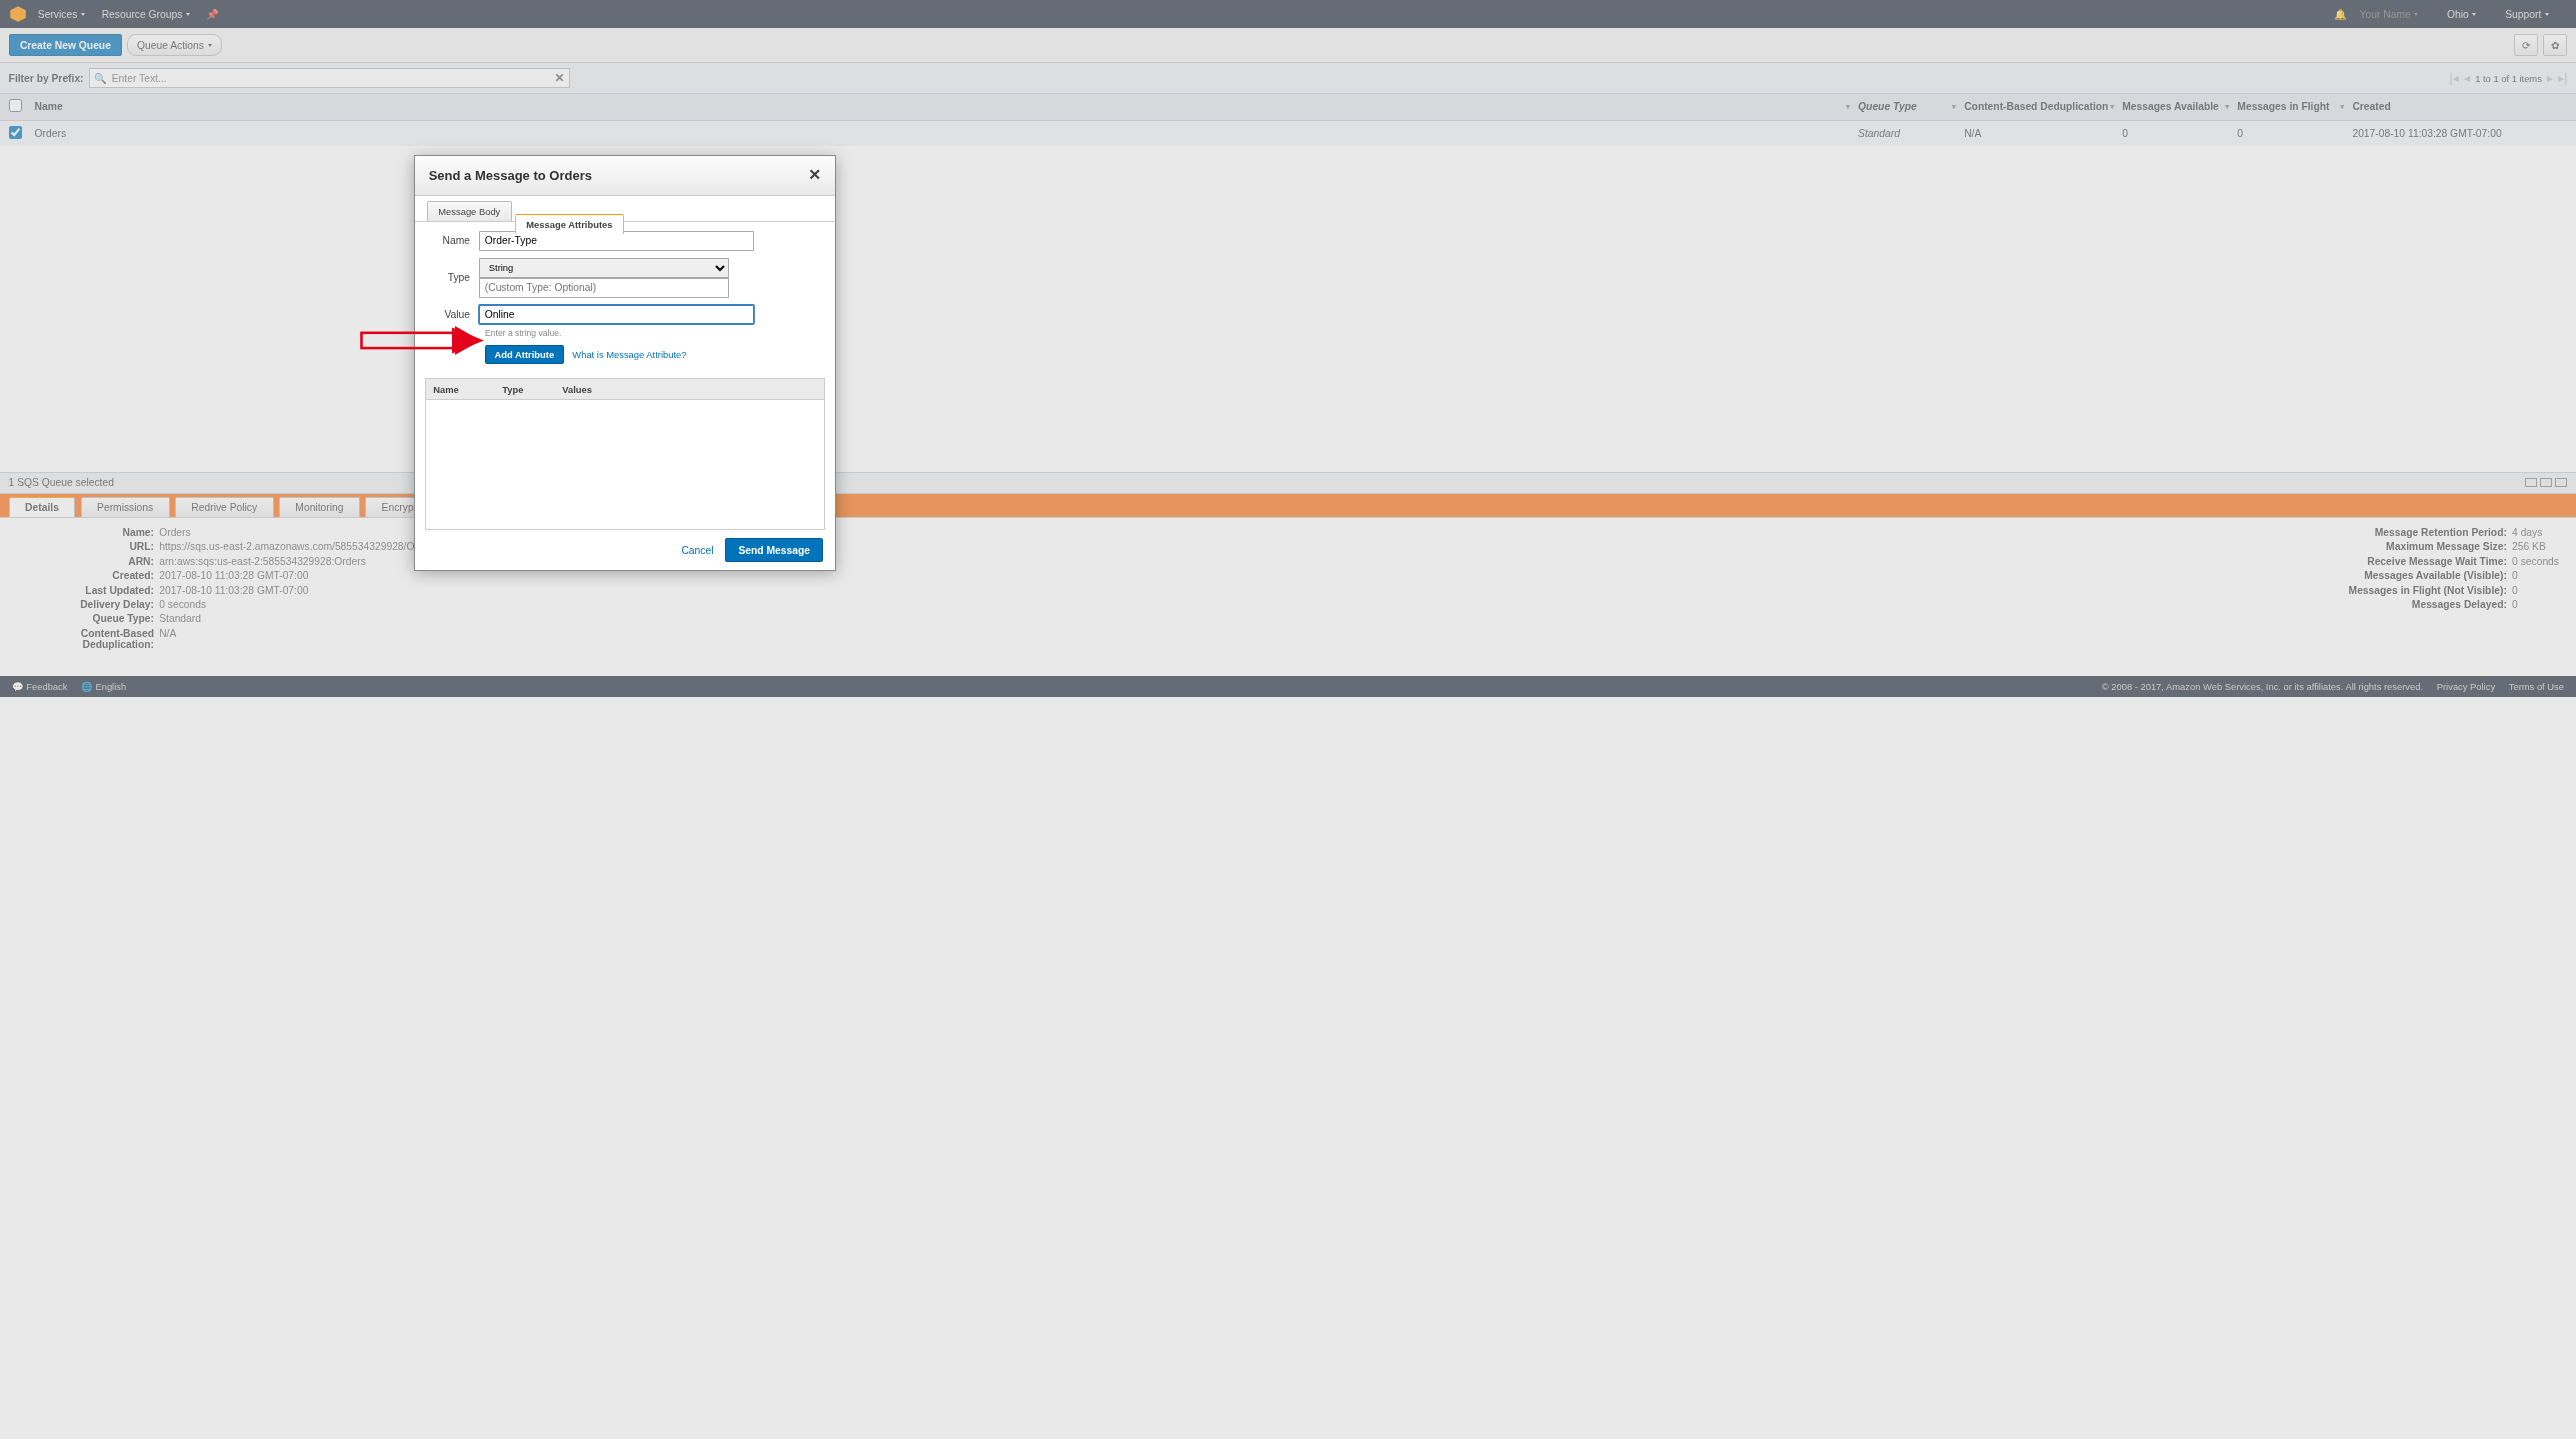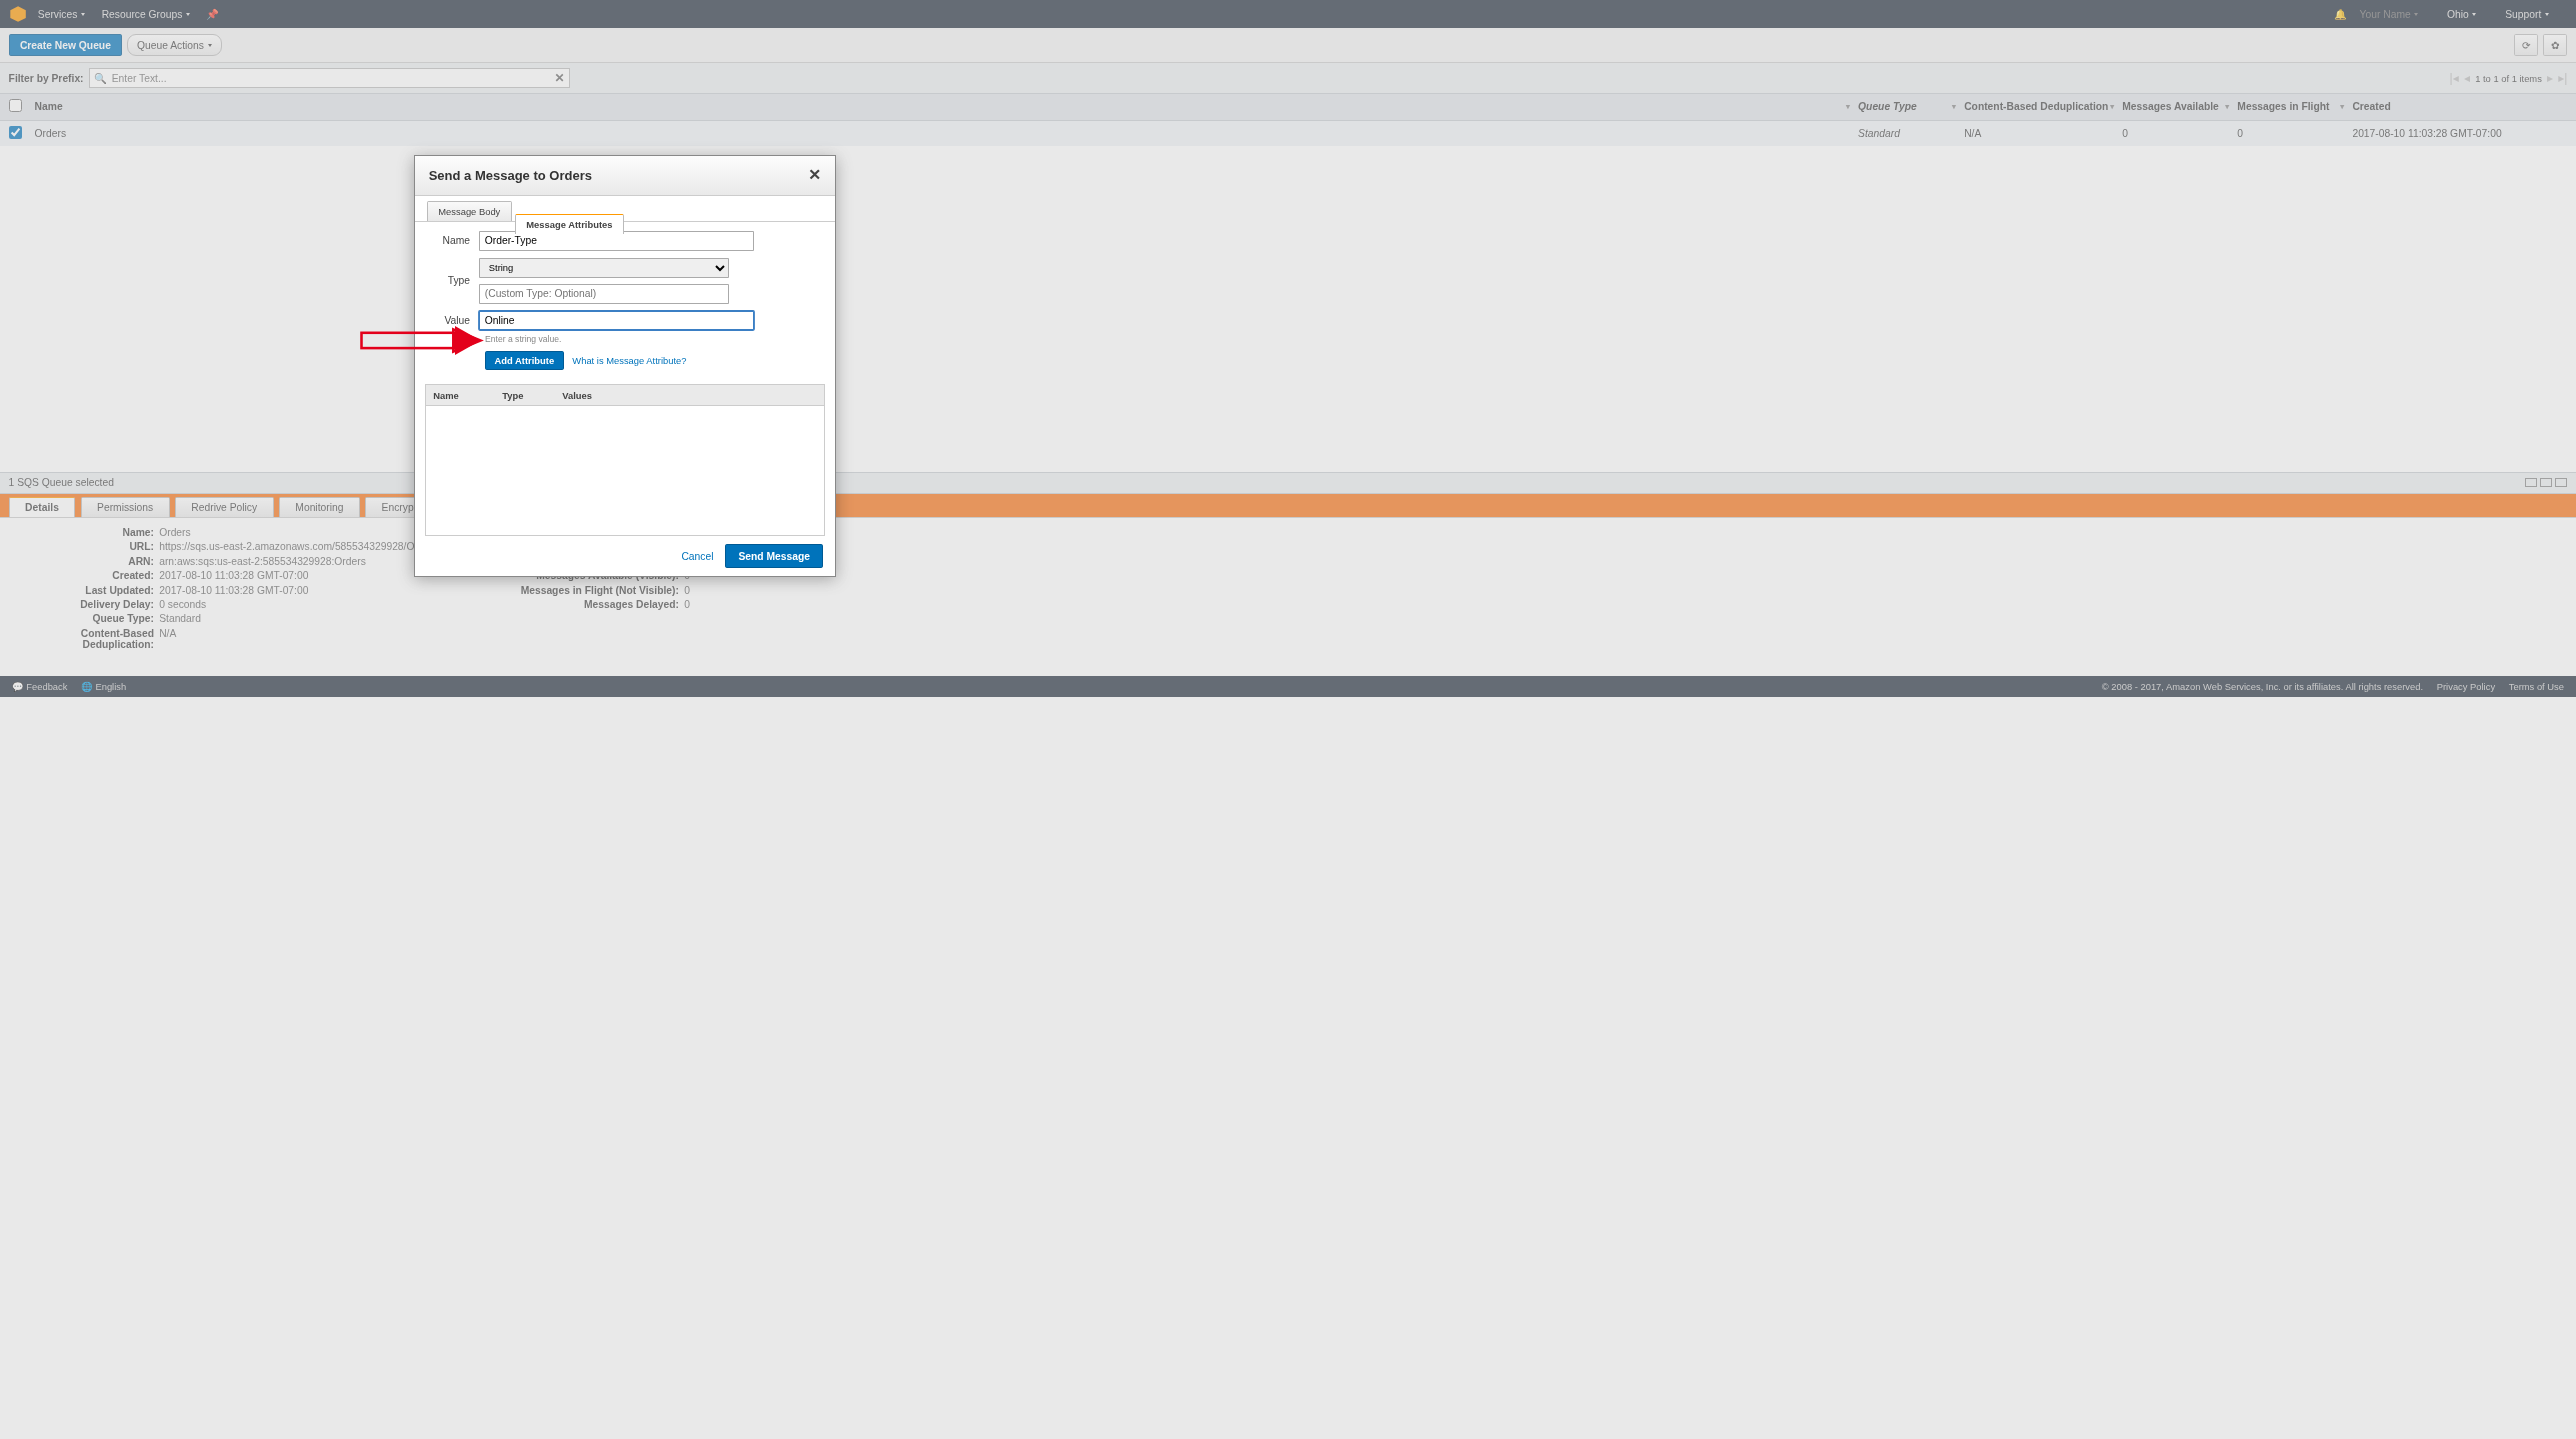--- a/index.html
+++ b/index.html
@@ -54,21 +54,21 @@
 .selbar .spacer{flex:1;}
 .selbar .winicons { display:flex; gap:3.4px; }
 .selbar .winicons div{ width:12px;height:8.6px;border:0.9px solid #888;cursor:pointer;}
 
 
 .dtabs { background:#f97316; border-bottom:0.9px solid #ccc; display:flex; gap:5.2px; padding:3.4px 8.6px 0 8.6px; }
 .dtab { background: linear-gradient(#fff,#eaeaea); border:0.9px solid #bbb; border-bottom:none; border-radius:1.7px 1.7px 0 0; padding:4.3px 15.5px; font-size:10.3px; cursor:pointer; color:#444;}
 .dtab.active { background:#fff; border-top:1.7px solid #f90; font-weight:bold;}
 
 
-.dpanel { padding: 8.6px 17px 26px 17px; background:#fff; display:flex; gap:52px; }
+.dpanel { padding: 8.6px 17px 26px 17px; background:#fff; display:flex; gap:52px;justify-content:space-between; }
 .dcol { display:grid; grid-template-columns: 137px auto; row-gap:3.4px; column-gap:5.2px; align-content:start;}
 .dcol .lbl { text-align:right; font-weight:bold; color:#444; font-size:10.3px;}
 .dcol .val { color:#666; font-size:10.3px;}
 .dcol2 { display:grid; grid-template-columns: 189px auto; row-gap:3.4px; column-gap:5.2px; align-content:start;}
 .dcol2 .lbl { text-align:right; font-weight:bold; color:#444; font-size:10.3px;}
 .dcol2 .val { color:#666; font-size:10.3px;}
 
 
 .footer { background:#232f3e; color:#ccc; padding:5.2px 12px; display:flex; align-items:center; font-size:9.4px; gap:13.7px;}
 .footer .spacer{flex:1;}
@@ -281,21 +281,21 @@
       <div class="mtab">Message Body</div>
       <div class="mtab active">Message Attributes</div>
     </div>
     <div class="modal-body">
       <div class="mrow">
         <div class="mlbl">Name</div>
         <input type="text" value="Order-Type" style="">
       </div>
       <div class="mrow">
         <div class="mlbl">Type</div>
-        <div style="display:flex;flex-direction:column;gap:6px;">
+        <div style="display:flex;flex-direction:column;gap:0;">
           <select>
             <option>String</option>
           </select>
           <input type="text" style="width: 250px;" placeholder="(Custom Type: Optional)">
         </div>
       </div>
       <div class="mrow">
         <div class="mlbl">Value</div>
         <input type="text" class="focused" value="Online" style="">
       </div>

